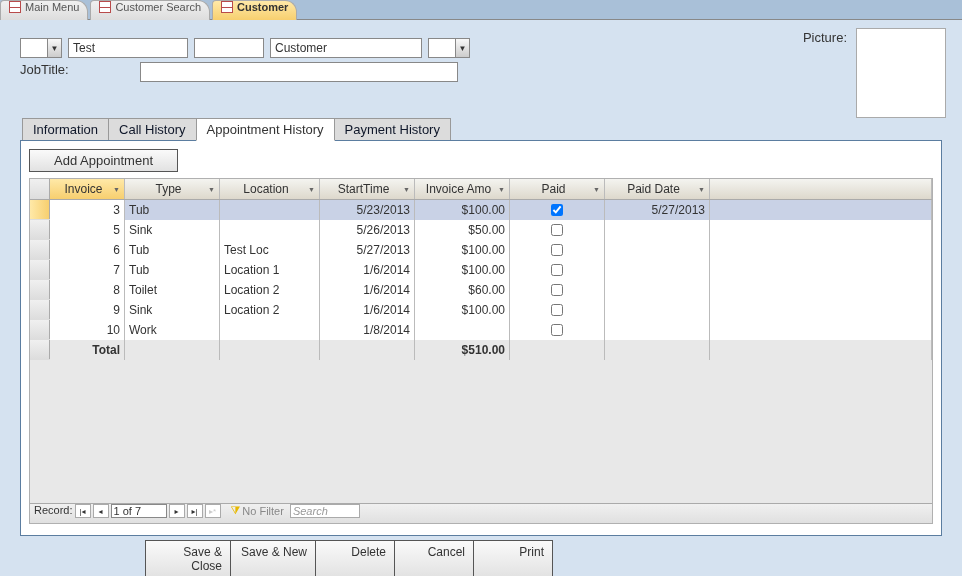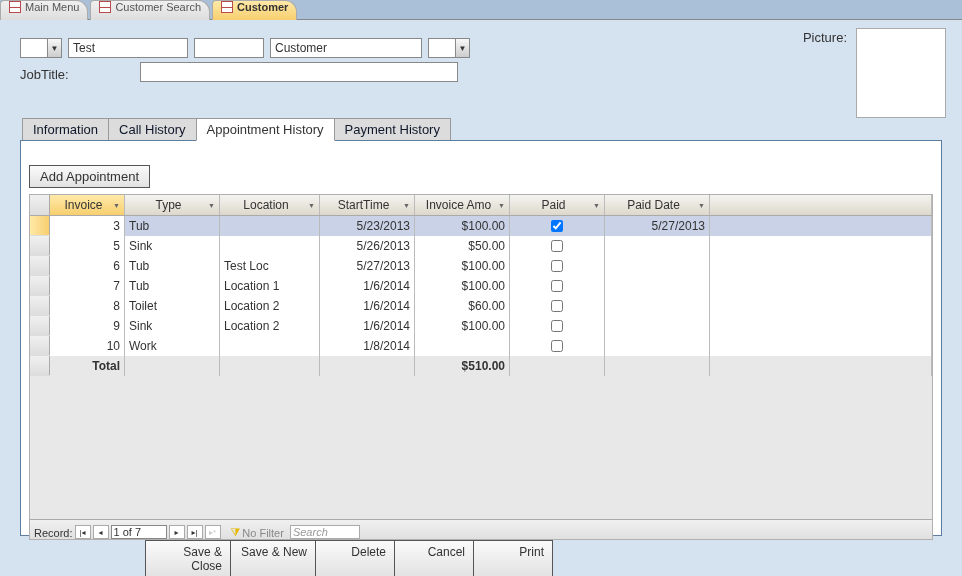--- a/index.html
+++ b/index.html
@@ -13,34 +13,34 @@
   .win-tab .icon::after { content:""; position:absolute; left:0; top:50%; width:100%; height:1px; background:#b84b4b; }
   
   
   .form-area { background: #d5e2f0; padding: 8px 20px; height: 556px; position: relative; }
   
   .header-row { display: flex; gap: 6px; align-items: center; margin-bottom: 4px; margin-top: 10px;}
   .header-row .dd { width: 42px; height: 20px; background: #fff; border: 1px solid #888; display:flex; justify-content:flex-end; align-items:center; }
   .header-row .txt { height: 20px; background: #fff; border: 1px solid #888; padding: 0 4px; display:flex; align-items:center; }
   .dd-arrow { width:14px; background:linear-gradient(#f8f8f8,#ccc); border-left:1px solid #888; height:100%; display:flex; align-items:center; justify-content:center; font-size:8px; }
   
-  .jobtitle { display:flex; align-items:flex-end; gap:4px; margin-top: 4px;}
+  .jobtitle { display:flex; align-items:flex-start; gap:4px; margin-top: 4px;}
   .jobtitle .txt { width: 318px; }
   
   .picture-label { position:absolute; right: 115px; top: 10px; font-size: 13px; }
   .picture-box { position:absolute; right: 16px; top: 8px; width: 90px; height: 90px; background:#fff; border:1px solid #aaa; }
   
   
   .subtabs { display:flex; margin-top: 36px; margin-left: 2px; }
   .subtab { padding: 3px 10px; border: 1px solid #999; background: #dcdcdc; color: #0f172a; font-size: 13px; cursor:pointer; margin-right: -1px; }
   .subtab.active { background: #fff; border-bottom: 1px solid #fff; color:#333; position:relative; z-index:2; }
   
   .tabpane { border: 1px solid #5b7da0; background: #fff; height: 396px; margin-top: -1px; padding: 8px; position:relative; }
   
-  .add-btn { display:inline-block; padding: 3px 10px; background: linear-gradient(#fafafa,#e2e2e2); border: 1px solid #555; font-size:13px; cursor:pointer;margin-top:16px; }
+  .add-btn { display:inline-block; padding: 3px 24px; background: linear-gradient(#fafafa,#e2e2e2); border: 1px solid #555; font-size:13px; cursor:pointer; }
   
   
   .grid { border: 1px solid #b0b0b0; margin-top: 6px; height: 346px; display:flex; flex-direction:column; background:#e8e8e8; }
   .grid-header { display:flex; background: linear-gradient(#f4f4f0,#ddd8cc); border-bottom:1px solid #aaa; height:21px; }
   .gh-cell, .gd-cell { border-right:1px solid #bbb; display:flex; align-items:center; padding:0 4px; font-size:12px; height:20px; }
   .gh-cell { justify-content:space-between; cursor:pointer; white-space:nowrap; overflow:hidden; }
   .gh-cell .lbl { flex:1; text-align:center; overflow:hidden; }
   .gh-dd { font-size:7px; color:#666; }
   .gh-cell.sorted { background: linear-gradient(#ffe9a8,#f7cf6f); }
   .gh-rowsel { width:20px; background:linear-gradient(#f0f0f0,#ddd); border-right:1px solid #aaa; }
@@ -55,21 +55,21 @@
   .grid-row.selected .gd-cell:first-of-type{ background:#fff;}
   .gd-cell.r { justify-content:flex-end; }
   .gd-cell.c { justify-content:center; }
   .gd-cell input[type=checkbox]{ width:12px; height:12px; }
   .total-row .gd-cell { background:#e8e8e8; font-weight:bold; }
   .total-row .gd-rowsel { background:linear-gradient(#f0f0f0,#ddd);}
   
   .col-invoice{width:75px;} .col-type{width:95px;align-items:center;} .col-loc{width:100px;} .col-start{width:95px;} .col-amt{width:95px;} .col-paid{width:95px;} .col-pdate{width:105px;} .col-rest{flex:1;}
   
   
-  .recnav { display:flex; align-items:flex-end; gap:2px; border-top:1px solid #aaa; background:linear-gradient(#f0f0f0,#e0e0e0); height:20px; padding:0 4px; font-size:11px; }
+  .recnav { display:flex; align-items:flex-start; gap:2px; border-top:1px solid #aaa; background:linear-gradient(#f0f0f0,#e0e0e0); height:20px; padding:0 4px; font-size:11px; }
   .recnav .navbtn { width:16px; height:14px; border:1px solid #aaa; background:#fff; display:flex; align-items:center; justify-content:center; font-size:8px; cursor:pointer; }
   .recnav .recbox { width:56px; height:14px; background:#fff; border:1px solid #888; padding:0 2px; }
   .recnav .filter { color:#888; display:flex; align-items:center; gap:2px; margin-left:8px; }
   .recnav .searchbox { width:70px; height:14px; background:#fff; border:1px solid #aaa; padding:0 2px; margin-left:4px; color:#999; font-style:italic; }
   .recnav .spacer { flex:1; }
   
   
   .bottom-btns { display:flex; gap:0; margin-left: 125px; margin-top:4px; }
   .bottom-btns .bbtn { padding: 4px 8px; width: 80px; text-align:right; background: linear-gradient(#fafafa,#e2e2e2); border:1px solid #555; font-size:12px; cursor:pointer; margin-right:-1px; }
   .bottom-btns .bbtn.wide{width:86px;}

